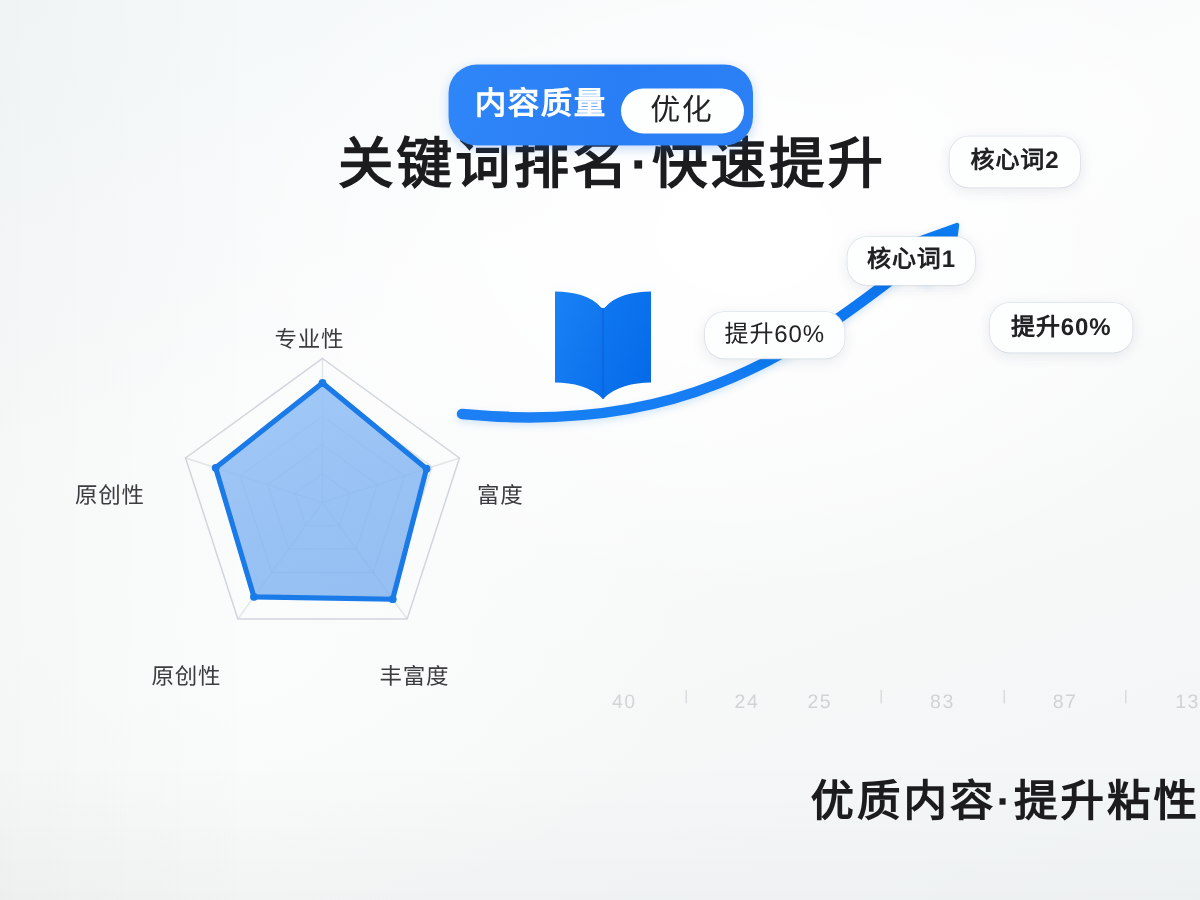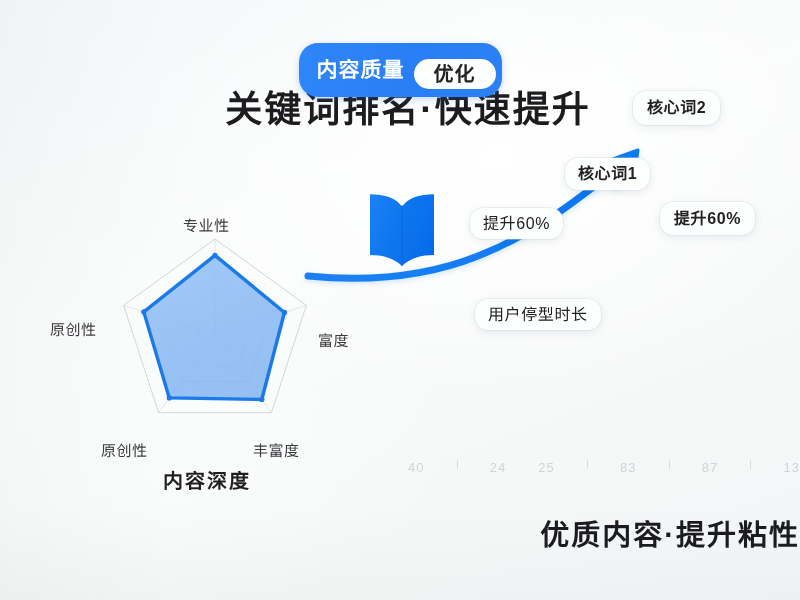--- a/index.html
+++ b/index.html
@@ -64,21 +64,21 @@
     display: inline-flex;
     align-items: center;
     justify-content: center;
     height: 30px;
     min-width: 62px;
     padding: 0 10px;
     border-radius: 15px;
     background: #fdfefe;
     color: #232326;
     font-size: 20px;
-    font-weight: 700;
+    font-weight: 400;
     letter-spacing: 1px;
     line-height: 1;
     white-space: nowrap;
   }
 
   
   .headline {
     position: absolute;
     left: 0; right: 0;
     top: 89px;
@@ -275,32 +275,30 @@
     <g id="radar-points">
         <circle cx="180.00" cy="40.32" r="2.6" fill="#1a7ae8"></circle>
         <circle cx="249.39" cy="97.45" r="2.6" fill="#1a7ae8"></circle>
         <circle cx="226.83" cy="184.46" r="2.6" fill="#1a7ae8"></circle>
         <circle cx="134.29" cy="182.91" r="2.6" fill="#1a7ae8"></circle>
         <circle cx="108.78" cy="96.86" r="2.6" fill="#1a7ae8"></circle>
       </g>
   </svg>
 
   <div class="radar-label" style="left:183px;  top:199px;">专业性</div>
-  <div class="radar-label" style="left:318px;  top:314px;">富度</div>
+  <div class="radar-label" style="left:318px;  top:303px;">富度</div>
   <div class="radar-label" style="left:253px;  top:424px;">丰富度</div>
   <div class="radar-label" style="left:101px;  top:424px;">原创性</div>
   <div class="radar-label" style="left:50px;   top:303px;">原创性</div>
 
-  <div class="depth-label">内容深度</div>
 
   <div class="pill bold" style="left:633px; top:91px;  height:34px; padding:0 14px;">核心词2</div>
   <div class="pill bold" style="left:565px; top:158px; height:32px; padding:0 13px;">核心词1</div>
   <div class="pill" style="left:470px; top:208px; height:31px; padding:0 13px;">提升60%</div>
   <div class="pill bold" style="left:660px; top:202px; height:33px; padding:0 14px;">提升60%</div>
-  <div class="pill" style="left:475px; top:299px; height:31px; padding:0 13px;">用户停型时长</div>
 
   <div id="ticks">
     <span class="tick-num">40</span>
     <span class="tick-sp"></span>
     <span class="tick-mark"></span>
     <span class="tick-sp"></span>
     <span class="tick-num">24</span>
     <span class="tick-sp"></span>
     <span class="tick-num">25</span>
     <span class="tick-sp"></span>

